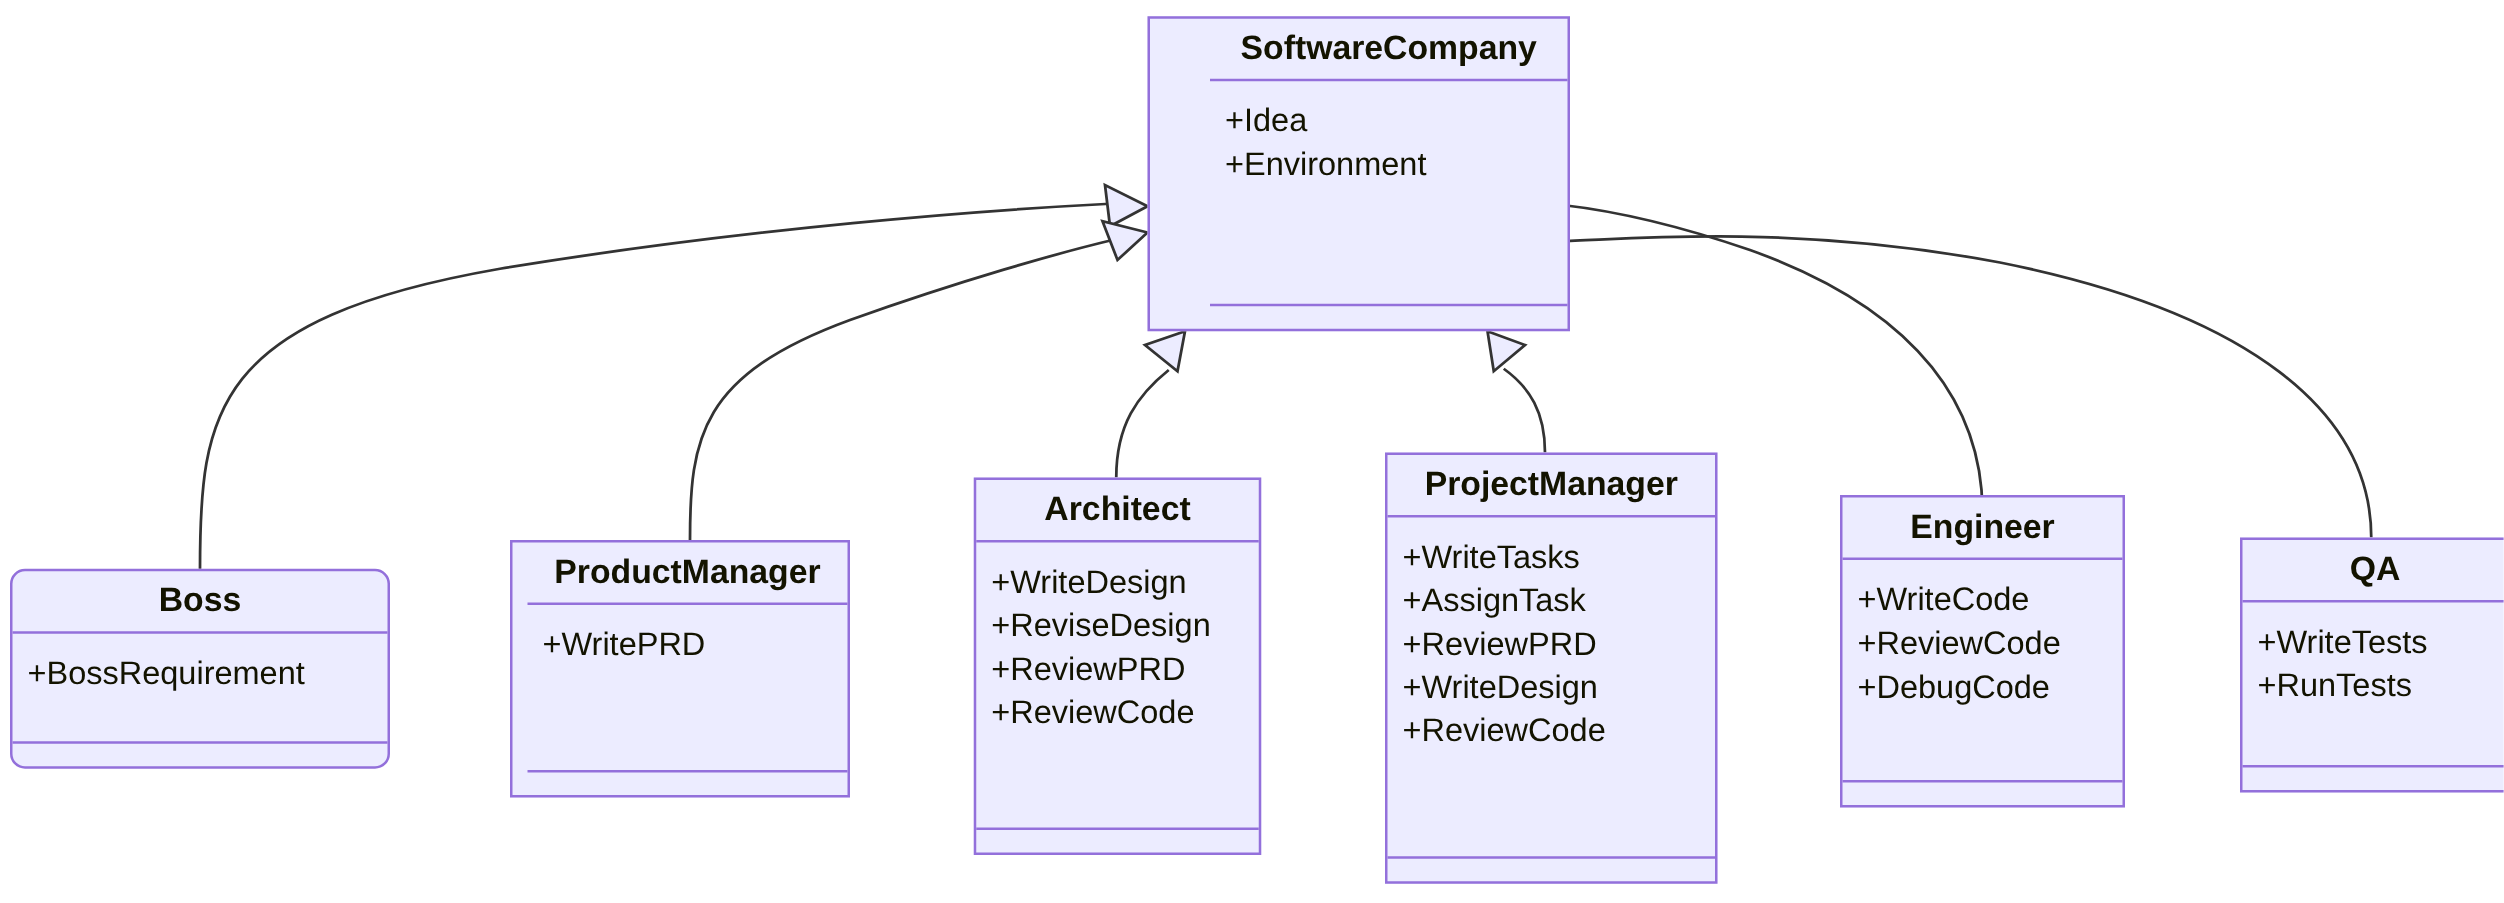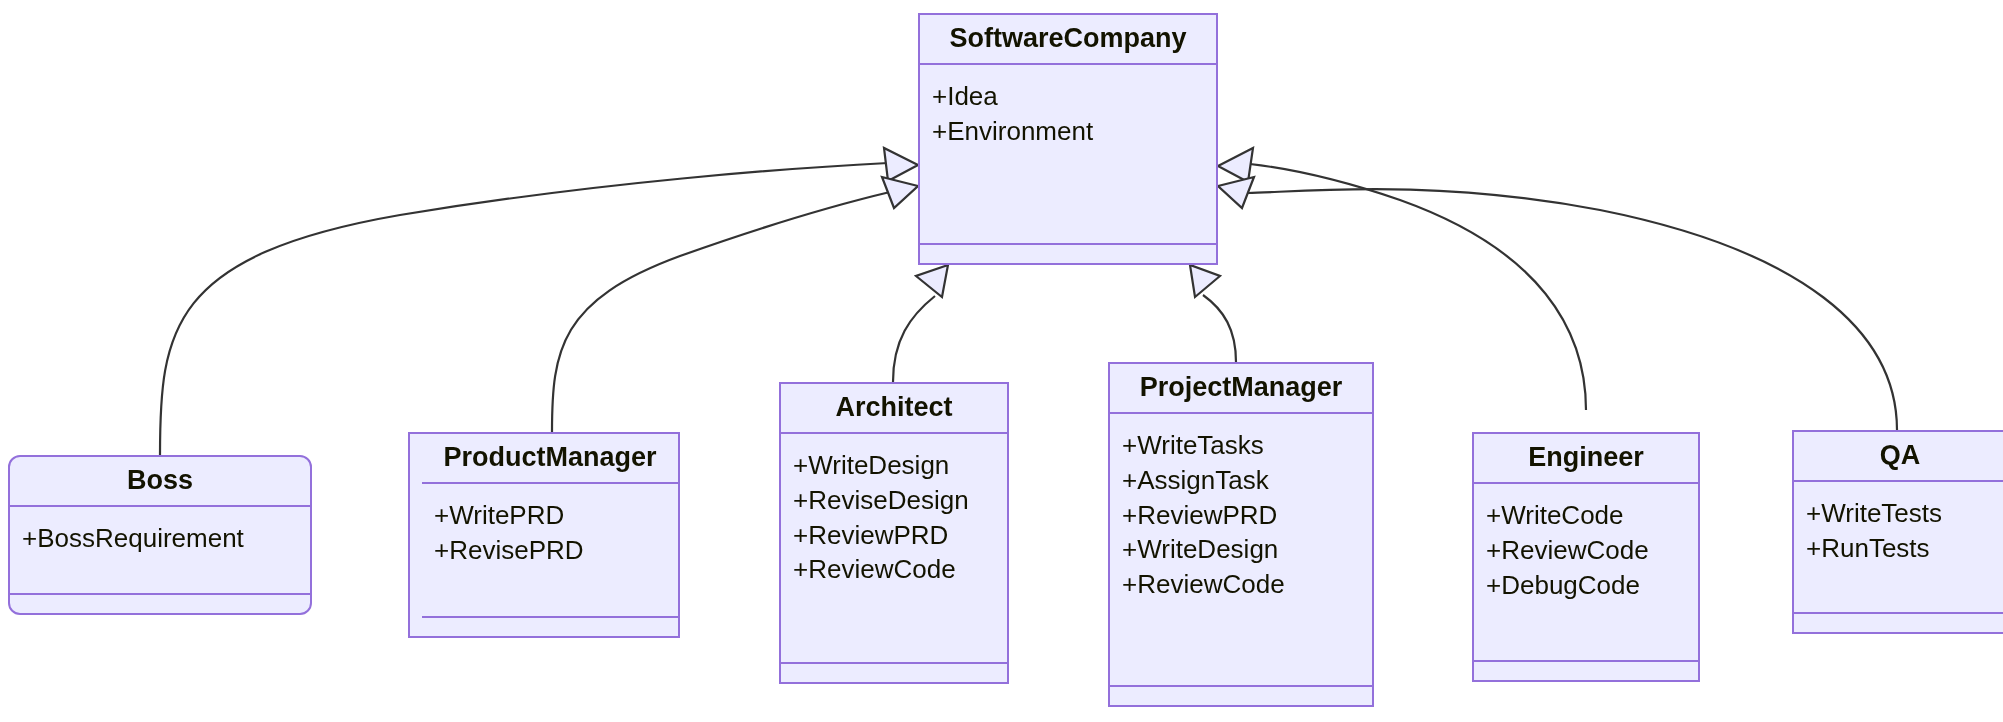--- a/index.html
+++ b/index.html
@@ -103,42 +103,41 @@
       <path class="edge-path" d="M 1586,410 C 1586,330 1540,250 1400,200 C 1330,176 1285,168 1250,164"></path>
       <path class="edge-arrow" d="M 1218,166 L 1253,148 L 1248,182 Z"></path>
     </g>
 
     <g>
       <path class="edge-path" d="M 1897,430 C 1897,330 1800,250 1600,210 C 1430,178 1300,192 1248,193"></path>
       <path class="edge-arrow" d="M 1218,186 L 1254,177 L 1242,208 Z"></path>
     </g>
   </svg>
 
-  <div class="uml-class" style="left:918px; top:13px; width:300px; height:252px;">
+  <div class="uml-class" style="left:918px; top:13px; width:338px; height:252px;padding-left:48px;">
     <div class="class-title">SoftwareCompany</div>
     <div class="class-members">
       <div class="member-line">+Idea</div>
       <div class="member-line">+Environment</div>
     </div>
     <div class="class-methods"></div>
   </div>
 
   <div class="uml-class" style="left:8px; top:455px; width:304px; height:160px;border-radius:12px;">
     <div class="class-title">Boss</div>
     <div class="class-members">
       <div class="member-line">+BossRequirement</div>
     </div>
     <div class="class-methods"></div>
   </div>
 
   <div class="uml-class" style="left:408px; top:432px; width:272px; height:206px;padding-left:12px;">
     <div class="class-title">ProductManager</div>
     <div class="class-members">
       <div class="member-line">+WritePRD</div>
-      <div class="member-line">+RevisePRD</div>
     </div>
     <div class="class-methods"></div>
   </div>
 
   <div class="uml-class" style="left:779px; top:382px; width:230px; height:302px;">
     <div class="class-title">Architect</div>
     <div class="class-members">
       <div class="member-line">+WriteDesign</div>
       <div class="member-line">+ReviseDesign</div>
       <div class="member-line">+ReviewPRD</div>
@@ -152,21 +151,21 @@
     <div class="class-members">
       <div class="member-line">+WriteTasks</div>
       <div class="member-line">+AssignTask</div>
       <div class="member-line">+ReviewPRD</div>
       <div class="member-line">+WriteDesign</div>
       <div class="member-line">+ReviewCode</div>
     </div>
     <div class="class-methods"></div>
   </div>
 
-  <div class="uml-class" style="left:1472px; top:432px; width:228px; height:250px;">
+  <div class="uml-class" style="left:1472px; top:396px; width:228px; height:250px;">
     <div class="class-title">Engineer</div>
     <div class="class-members">
       <div class="member-line">+WriteCode</div>
       <div class="member-line">+ReviewCode</div>
       <div class="member-line">+DebugCode</div>
     </div>
     <div class="class-methods"></div>
   </div>
 
   <div class="uml-class" style="left:1792px; top:430px; width:216px; height:204px;">

